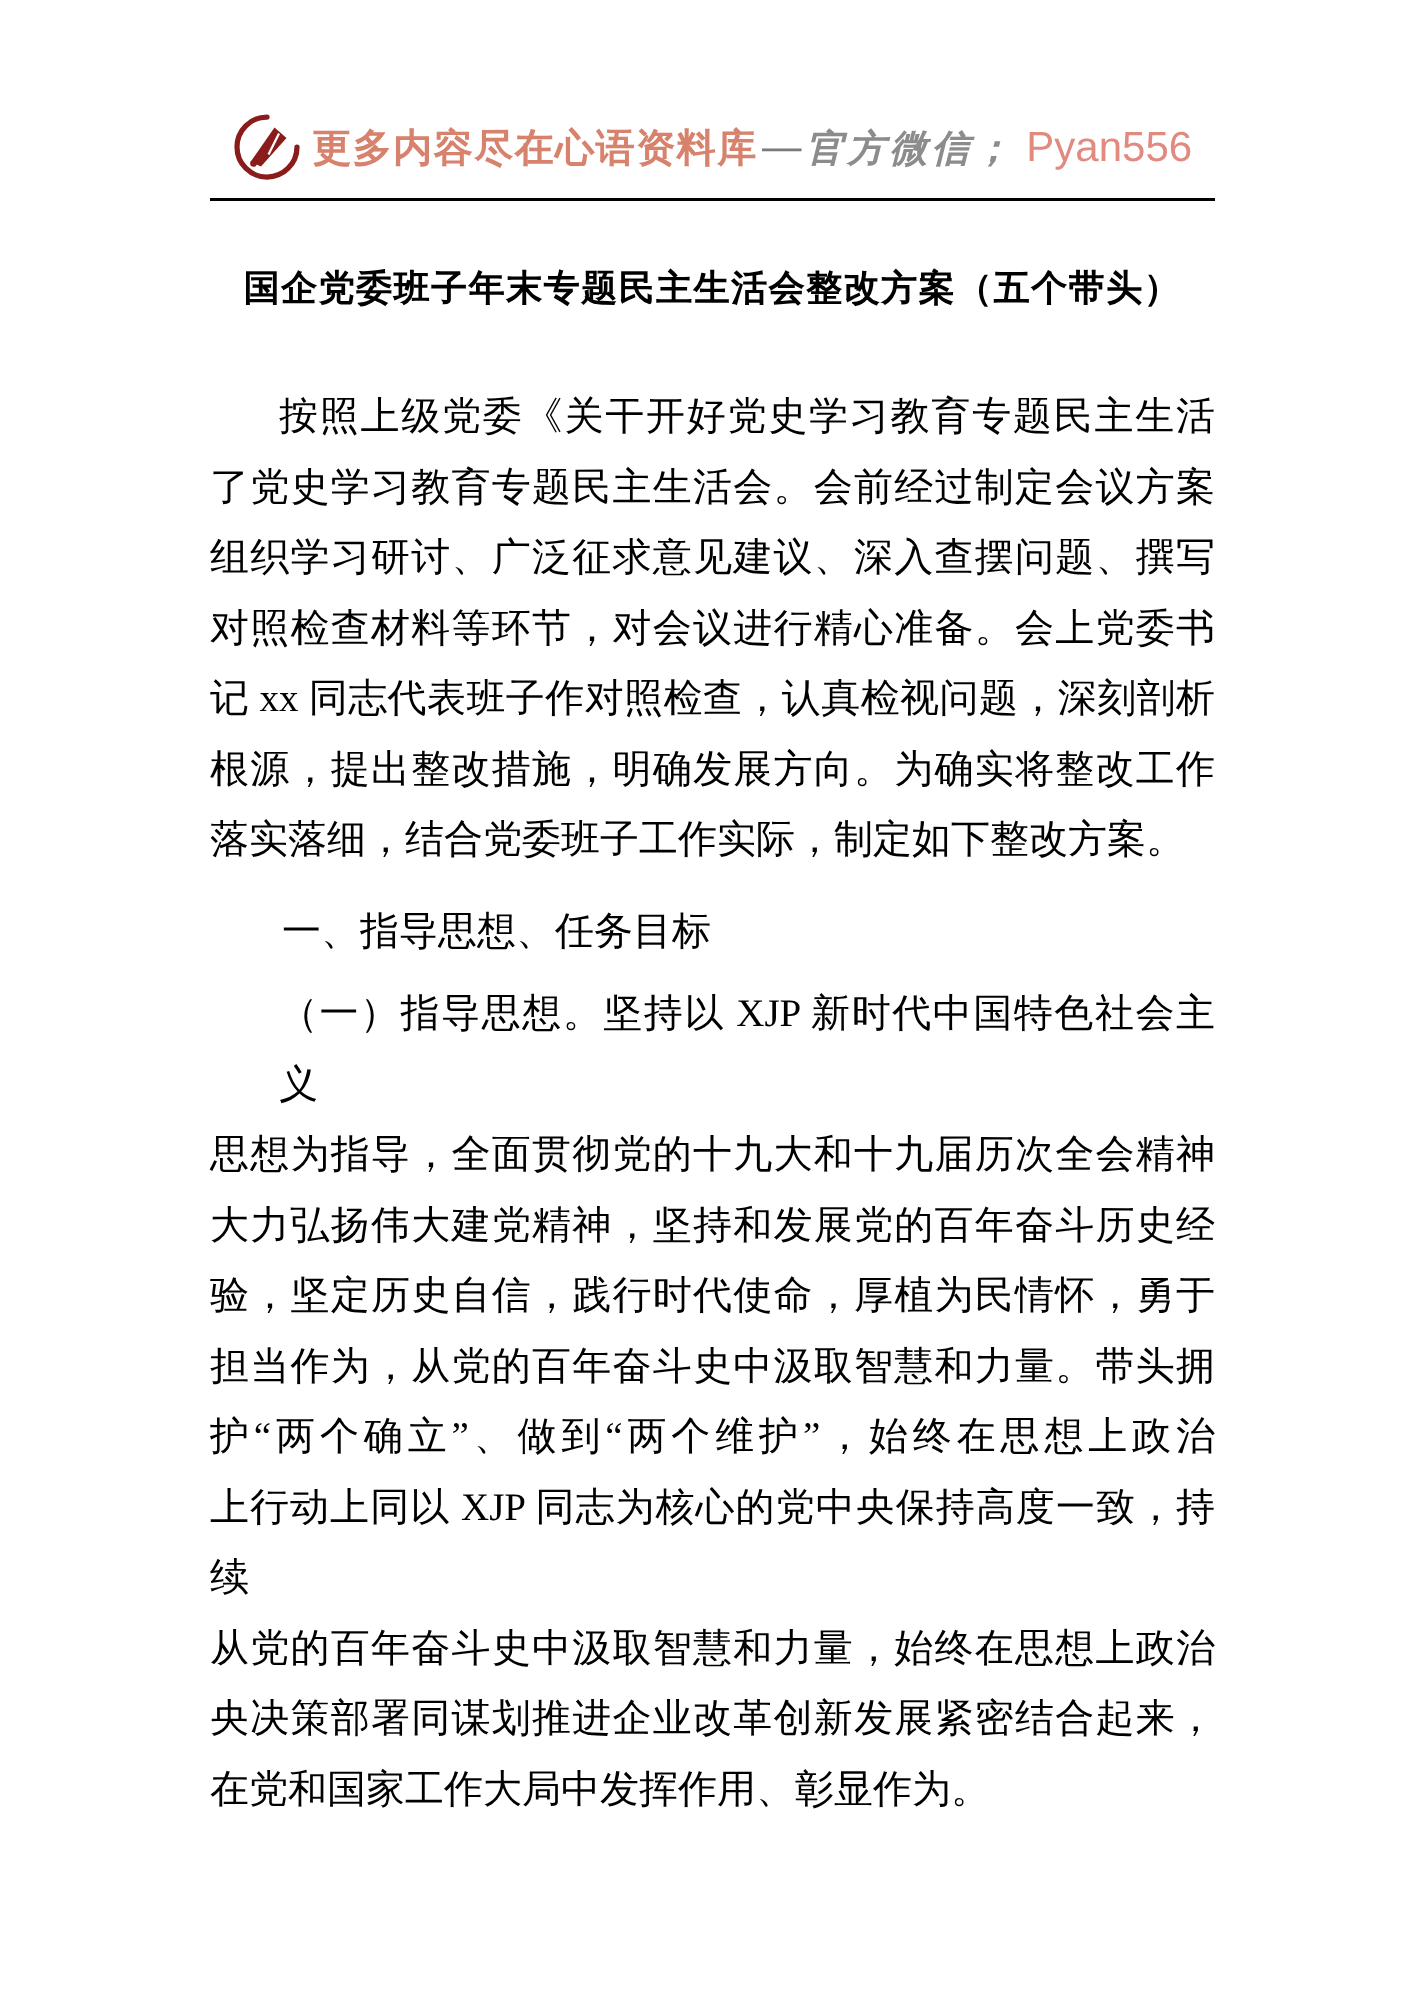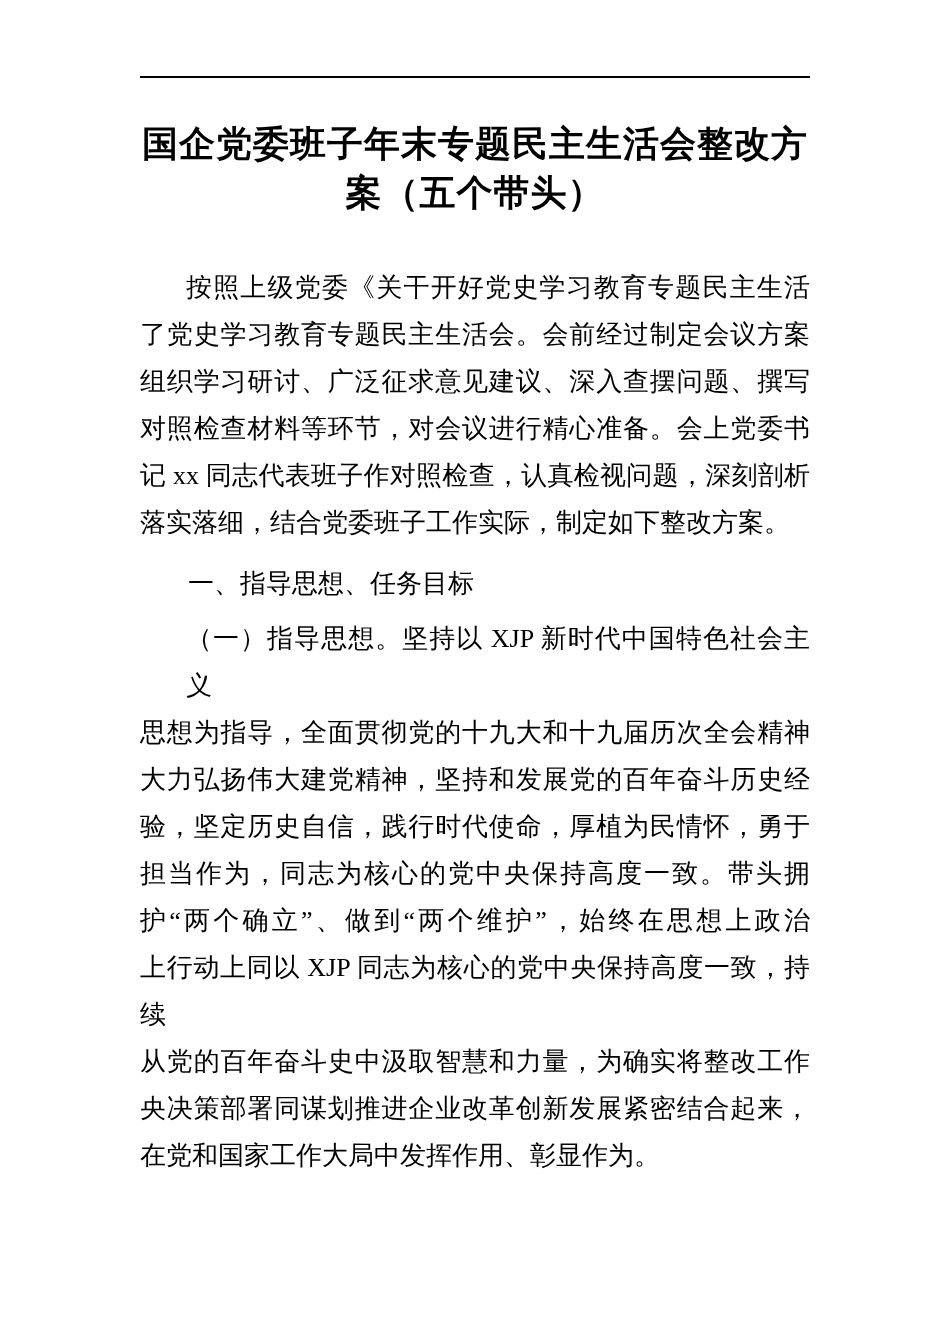--- a/index.html
+++ b/index.html
@@ -39,21 +39,21 @@
   }
   .wid {
     color: #e18b80;
     font-size: 28px;
     font-family: "Liberation Sans", "DejaVu Sans", sans-serif;
   }
   .rule { border-top: 2px solid #000000; margin-top: 6px; }
   .title {
     margin: 42px 0 0 0;
     text-align: center;
-    font-size: 36px;
+    font-size: 24px;
     font-weight: bold;
     letter-spacing: 1px;
   }
   .bodytext { margin-top: 46px; font-size: 26px; line-height: 47px; }
   .ln {
     text-align: justify;
     text-align-last: justify;
     text-justify: inter-character;
   }
   .ln.end { text-align: center; text-align-last: left; }
@@ -66,47 +66,63 @@
     margin: 14px 0 8px 0;
   }
   .para2 { margin-top: 0; font-family: Liberation Serif, serif; }
   .footer { margin-top: 34px; }
 </style>
 </head>
 <body>
 
 <div class="page">
 
+  <header class="banner">
+    <span class="logo">
+      <svg width="46" height="46" viewBox="0 0 46 46" aria-hidden="true">
+        <path d="M23 3 A20 20 0 1 0 43 23" fill="none" stroke="#8a1c1c" stroke-width="3.5" stroke-linecap="round"></path>
+        <path d="M12 33 L28 10 L36 17 L19 36 Z" fill="#8a1c1c"></path>
+        <line x1="24" y1="28" x2="31" y2="14" stroke="#ffffff" stroke-width="1.5"></line>
+        <circle cx="14" cy="34" r="2.2" fill="#8a1c1c"></circle>
+        <circle cx="10" cy="16" r="1.3" fill="#ffffff"></circle>
+      </svg>
+    </span>
+    <span class="brand">更多内容尽在心语资料库</span>
+    <span class="sep">—</span>
+    <span class="wlabel">官方微信；</span>
+    <span class="wid">Pyan556</span>
+  </header>
 
   <div class="rule"></div>
 
   <h1 class="title">国企党委班子年末专题民主生活会整改方案（五个带头）</h1>
 
   <div class="bodytext">
 
     <div class="para1">
       <div class="ln indent">按照上级党委《关干开好党史学习教育专题民主生活</div>
       <div class="ln">了党史学习教育专题民主生活会。会前经过制定会议方案</div>
       <div class="ln">组织学习研讨、广泛征求意见建议、深入查摆问题、撰写</div>
       <div class="ln">对照检查材料等环节，对会议进行精心准备。会上党委书</div>
       <div class="ln">记 xx 同志代表班子作对照检查，认真检视问题，深刻剖析</div>
+      <div class="ln">根源，提出整改措施，明确发展方向。为确实将整改工作</div>
       <div class="ln end">落实落细，结合党委班子工作实际，制定如下整改方案。</div>
     </div>
 
     <div class="sect-heading">一、指导思想、任务目标</div>
 
     <div class="para2">
       <div class="ln indent">（一）指导思想。坚持以 XJP 新时代中国特色社会主义</div>
       <div class="ln">思想为指导，全面贯彻党的十九大和十九届历次全会精神</div>
       <div class="ln">大力弘扬伟大建党精神，坚持和发展党的百年奋斗历史经</div>
       <div class="ln">验，坚定历史自信，践行时代使命，厚植为民情怀，勇于</div>
-      <div class="ln">担当作为，同志为核心的党中央保持高度一致。带头拥</div>
+      <div class="ln">担当作为，从党的百年奋斗史中汲取智慧和力量。带头拥</div>
       <div class="ln">护“两个确立”、做到“两个维护”，始终在思想上政治</div>
       <div class="ln">上行动上同以 XJP 同志为核心的党中央保持高度一致，持续</div>
-      <div class="ln">从党的百年奋斗史中汲取智慧和力量，为确实将整改工作</div>
+      <div class="ln">从党的百年奋斗史中汲取智慧和力量，始终在思想上政治</div>
       <div class="ln">央决策部署同谋划推进企业改革创新发展紧密结合起来，</div>
       <div class="ln end">在党和国家工作大局中发挥作用、彰显作为。</div>
     </div>
 
   </div>
 
   <footer class="banner footer">
     
     
     

